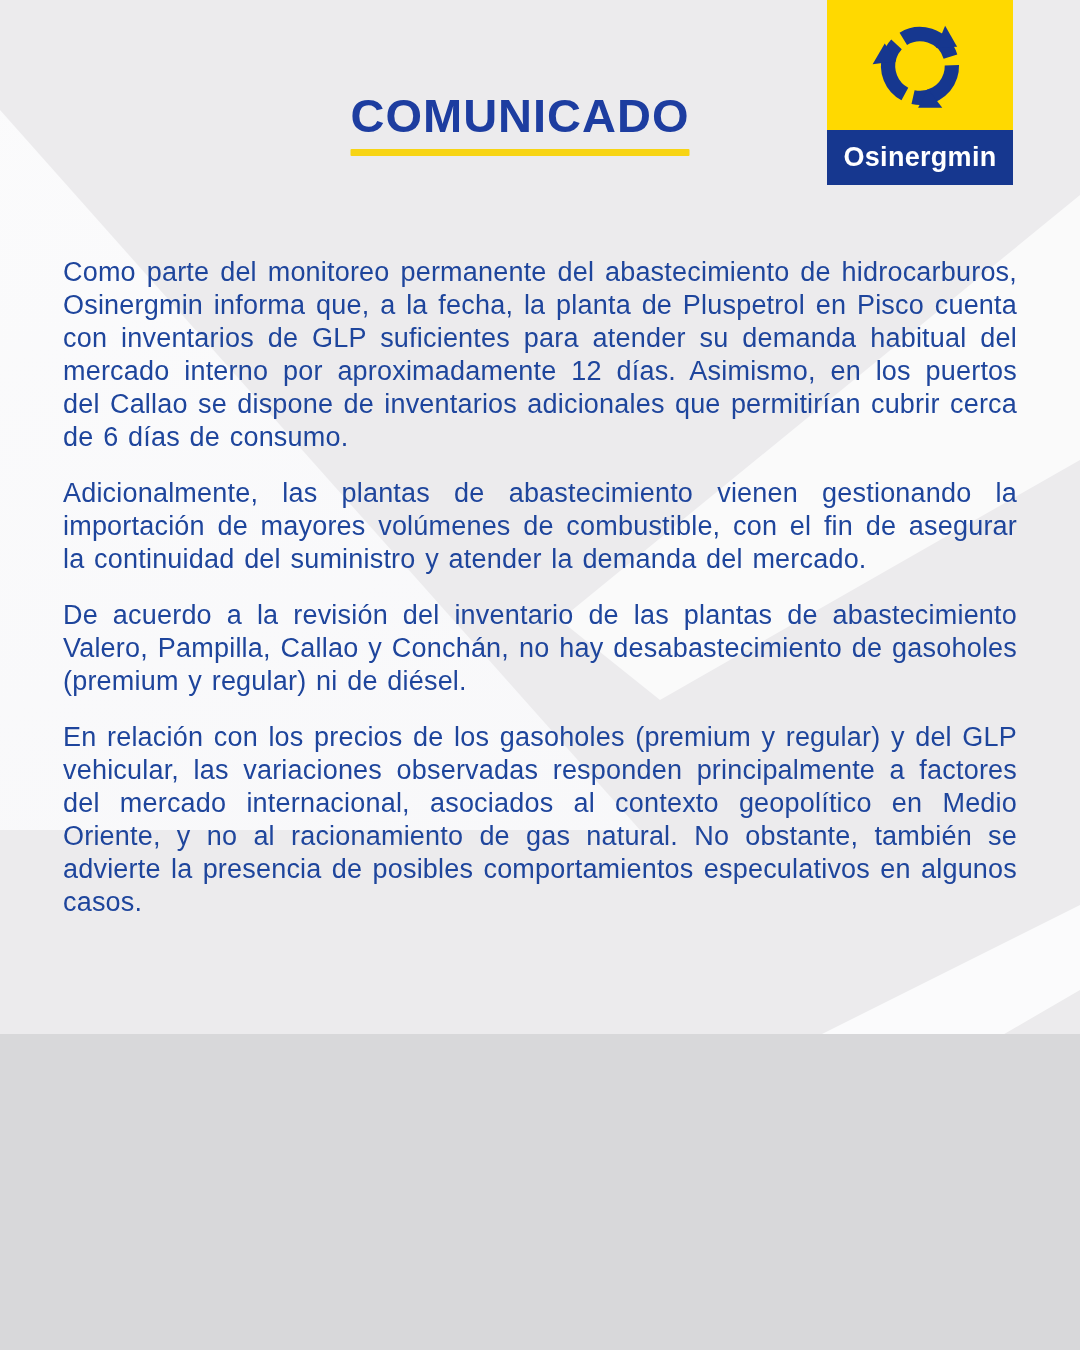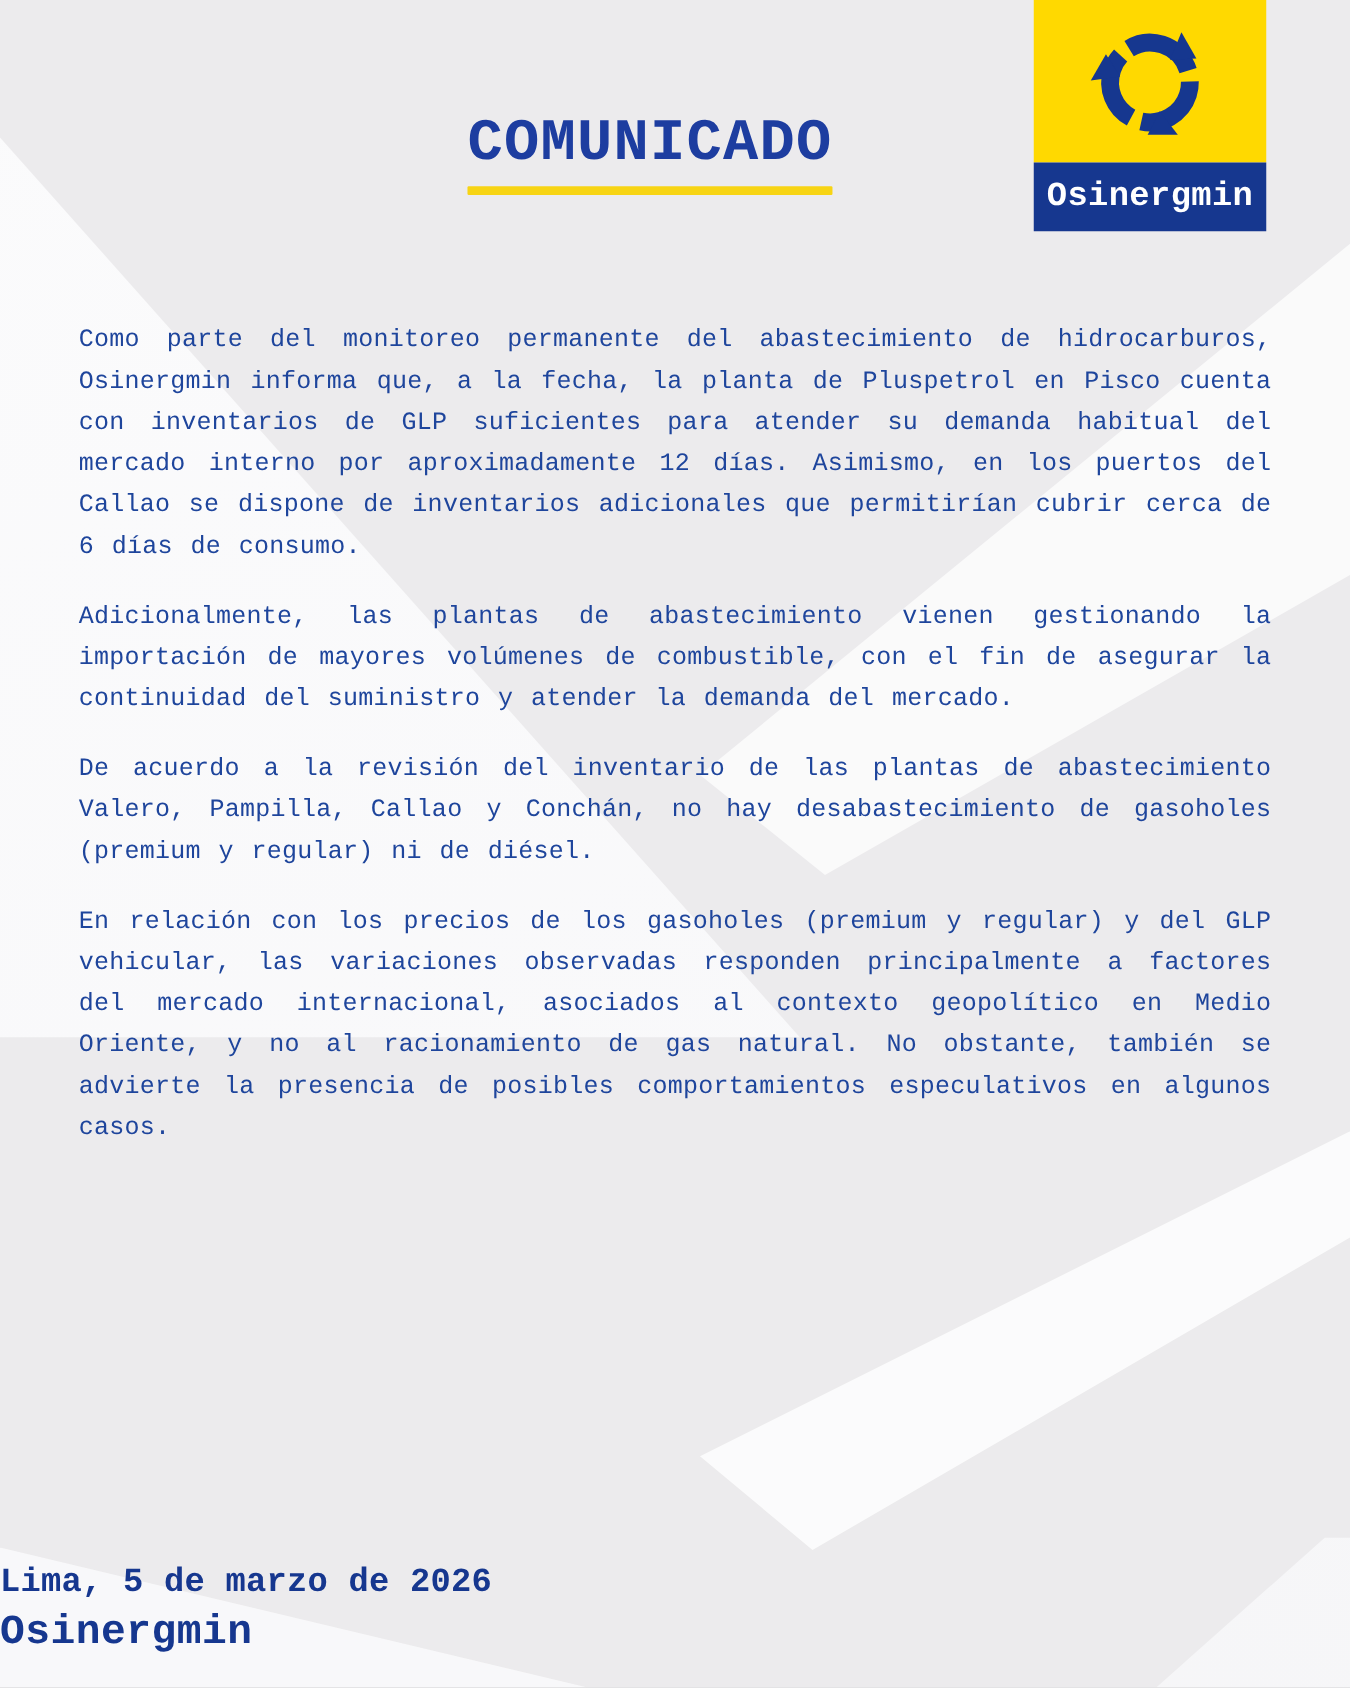--- a/index.html
+++ b/index.html
@@ -3,25 +3,25 @@
 <meta charset="utf-8">
 <style>
   html, body {
     margin: 0;
     padding: 0;
     background: #d8d8da;
   }
   .page {
     position: relative;
     width: 1080px;
-    height: 1350px;
+    height: 1034px;
     margin: 0 auto;
     background: #ecebed;
     overflow: hidden;
-    font-family: Liberation Mono, monospace;
+    font-family: Liberation Sans, sans-serif;
   }
   
   .bg-shape {
     position: absolute;
     inset: 0;
     pointer-events: none;
   }
   .bg-wedge-top-left {
     background: linear-gradient(160deg, #fbfbfc 0%, #f7f7f9 100%);
     clip-path: polygon(0 110px, 640px 830px, 0 830px);
@@ -105,21 +105,21 @@
   
   .body-text {
     position: absolute;
     top: 256px;
     left: 63px;
     width: 954px;
     z-index: 2;
   }
   .body-text p {
     margin: 0 0 23px 0;
-    font-size: 20px;
+    font-size: 27px;
     line-height: 33px;
     letter-spacing: 0.2px;
     word-spacing: 2px;
     color: #1e459c;
     text-align: justify;
   }
 
   
   .footer {
     position: absolute;

